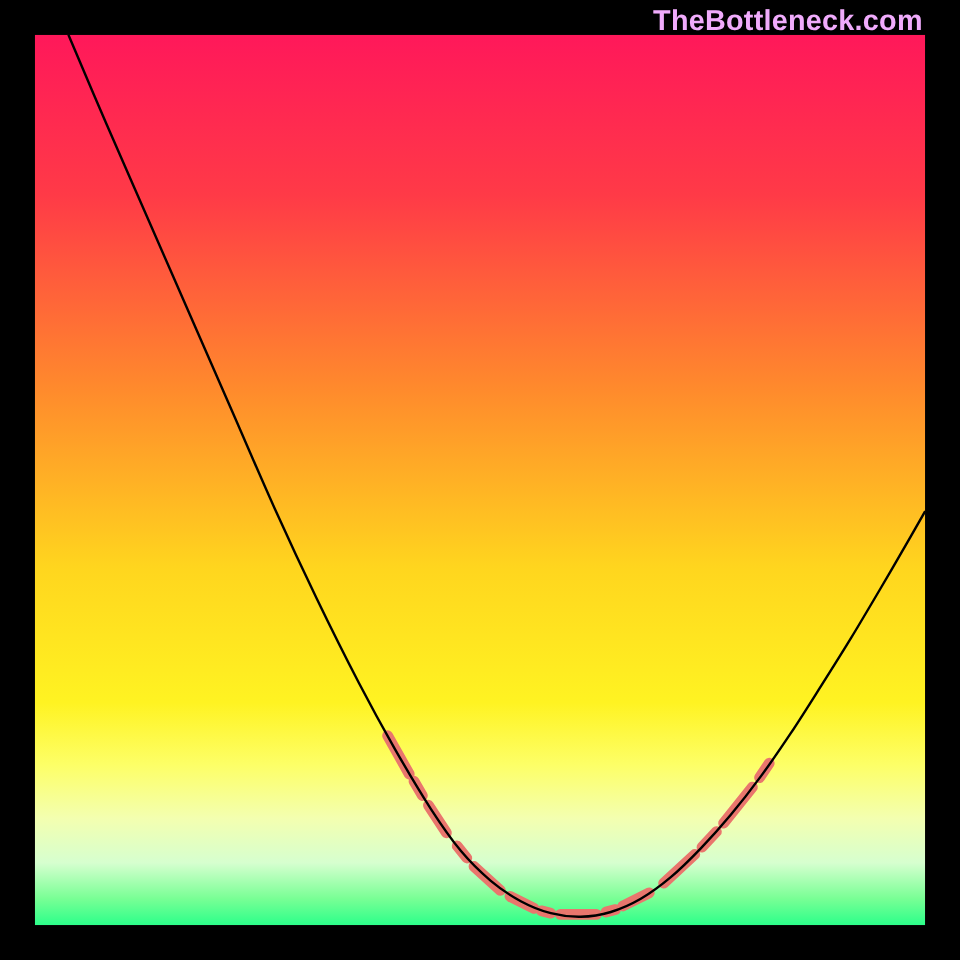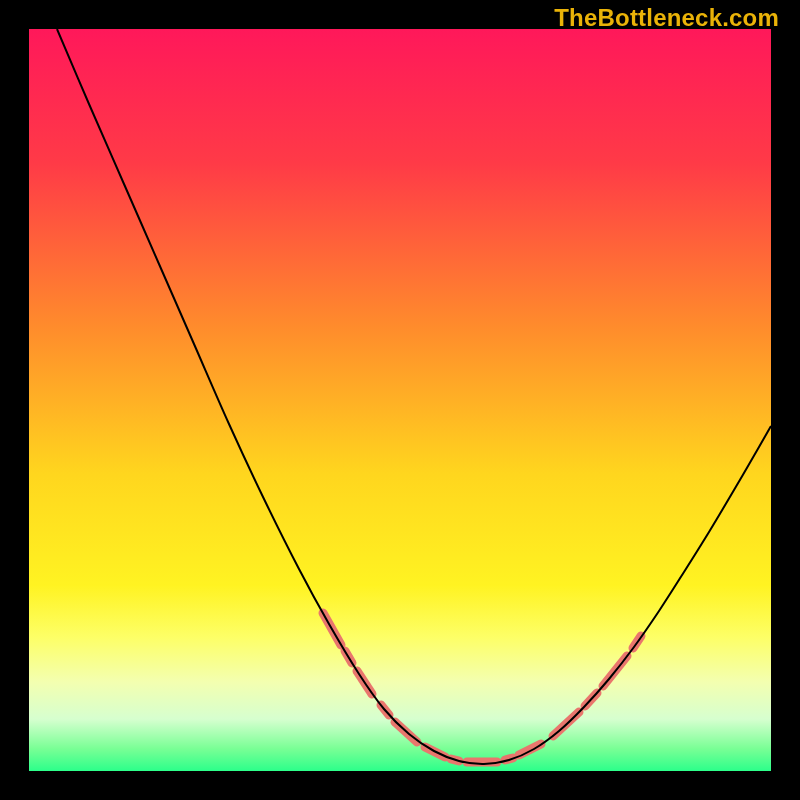--- a/index.html
+++ b/index.html
@@ -12,25 +12,25 @@
   }
   .container {
     position: relative;
     width: 800px;
     height: 800px;
     background: #000;
   }
   .watermark {
     position: absolute;
     top: 4px;
-    right: 21px;
+    right: 31px;
     font-family: Arial, Helvetica, sans-serif;
     font-size: 24px;
     font-weight: 600;
-    color: #eab308;
+    color: #f0abfc;
     letter-spacing: 0.2px;
     z-index: 10;
   }
   .plot-area {
     position: absolute;
     left: 29px;
     top: 29px;
     width: 742px;
     height: 742px;
   }

